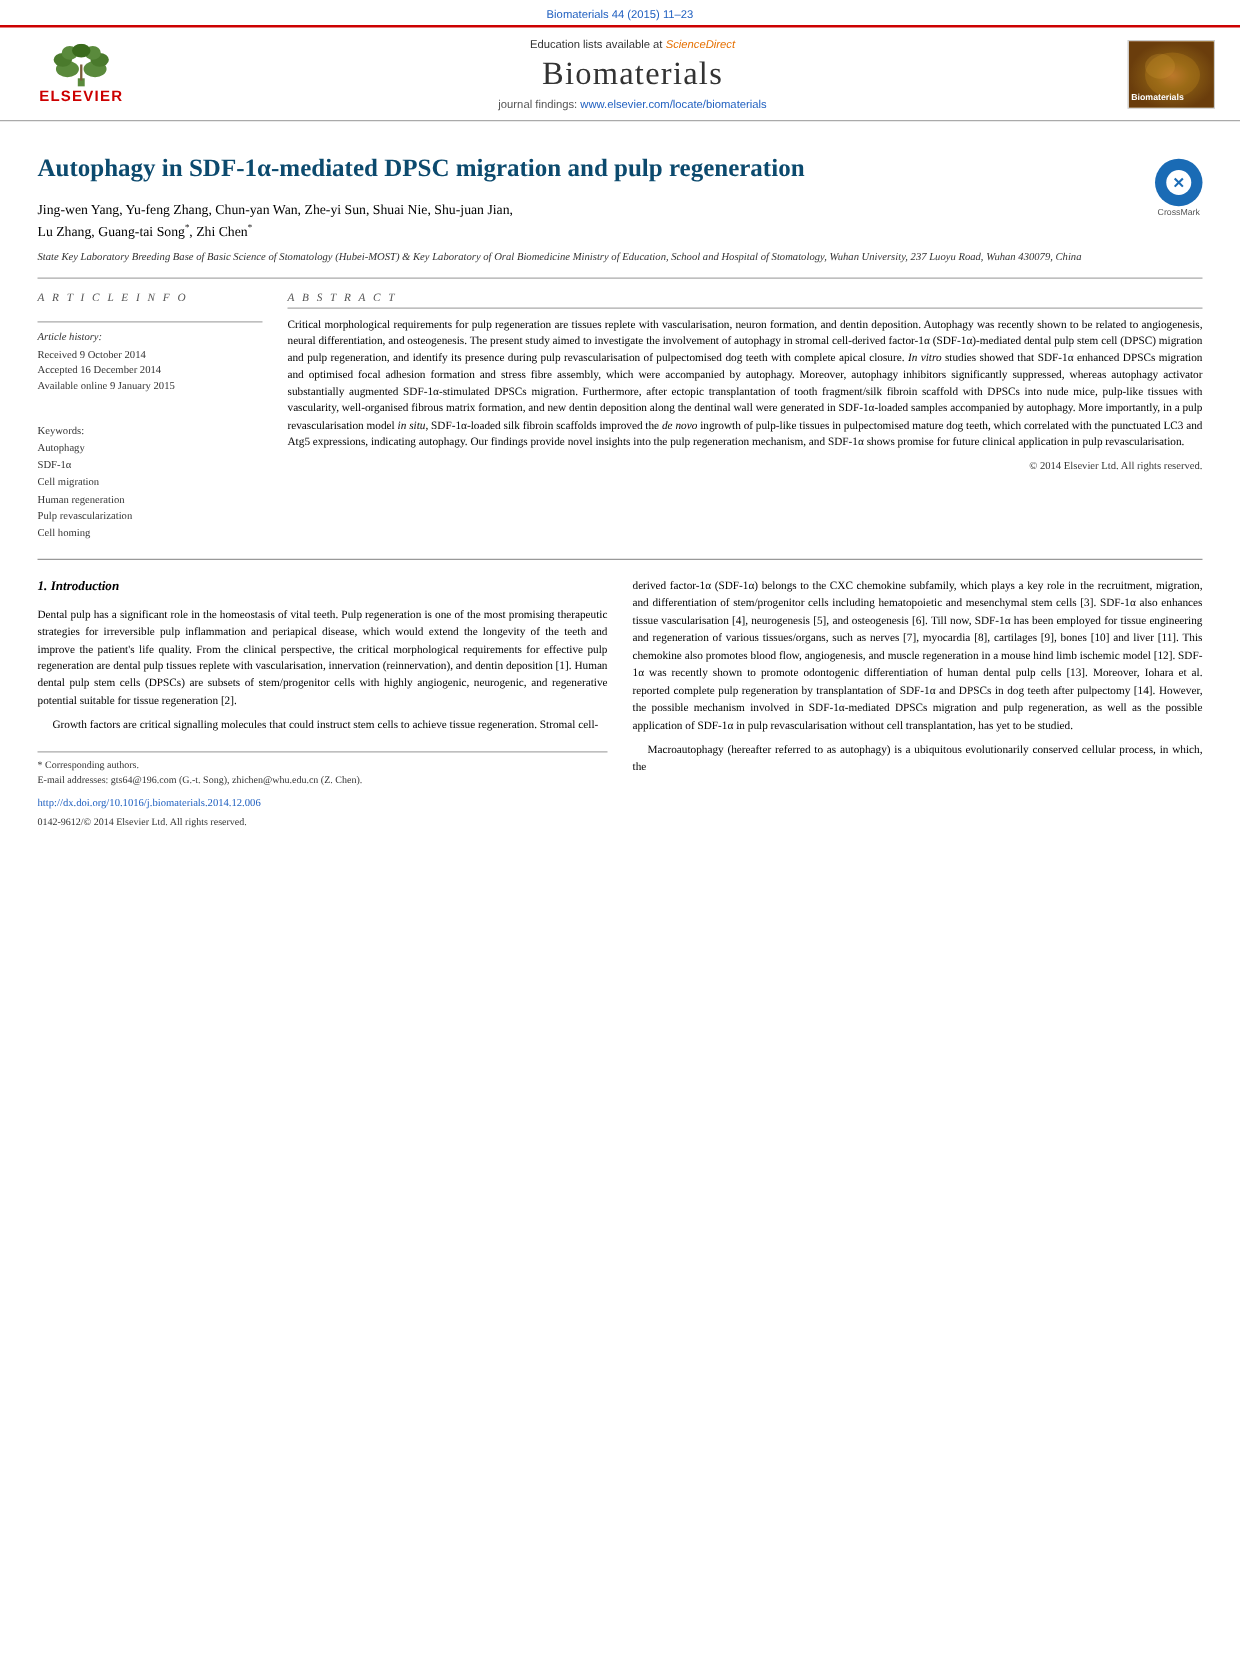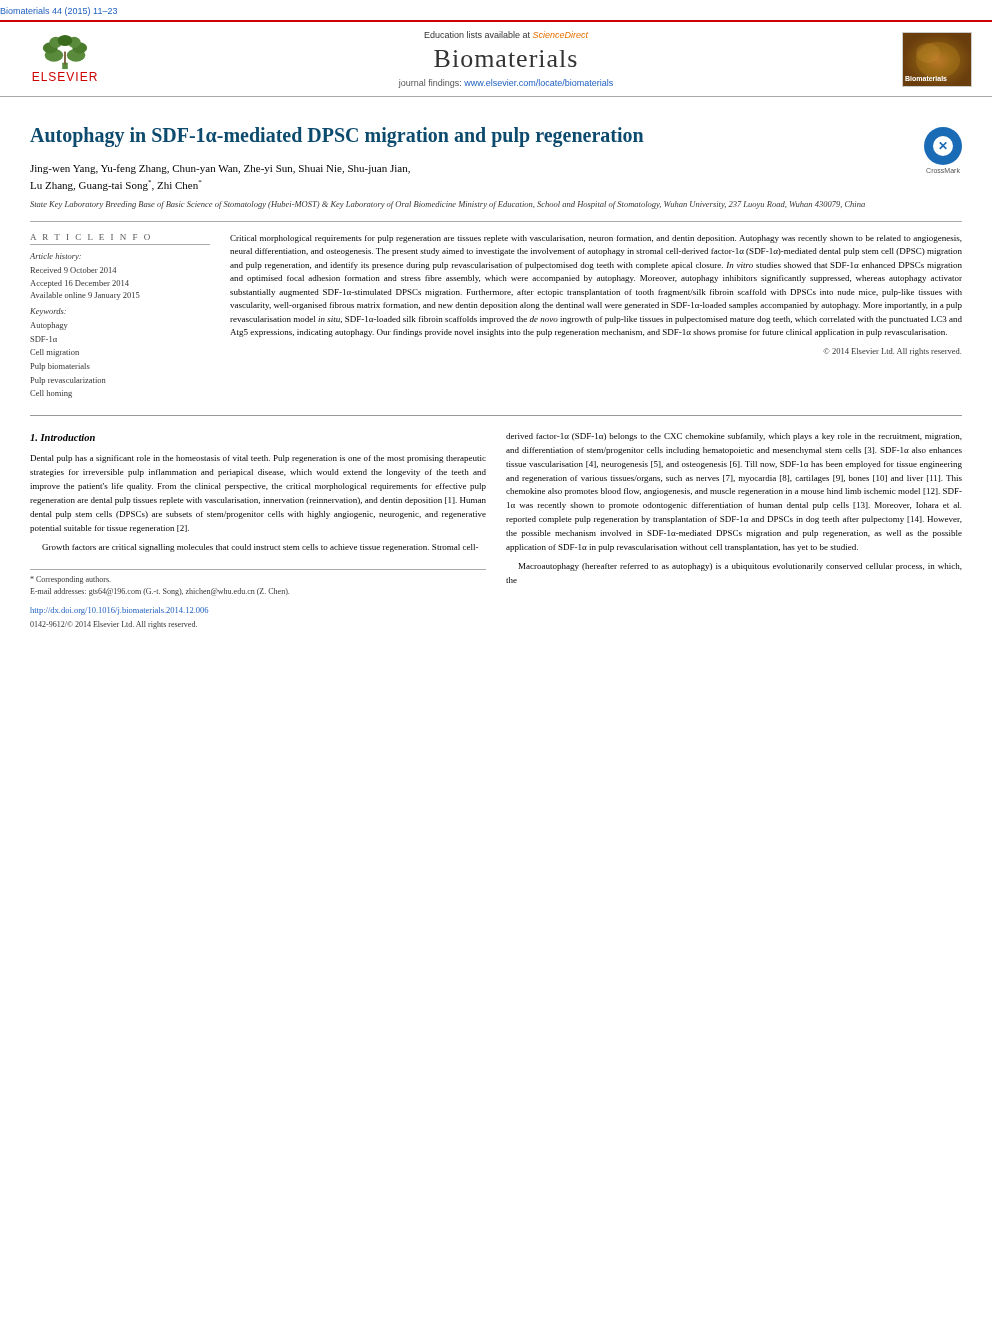--- a/index.html
+++ b/index.html
@@ -6,20 +6,21 @@
     body {
       background: #fff;
       font-family: "Times New Roman", Times, serif;
       font-size: 10px;
       color: #000;
       width: 992px;
       min-height: 1323px;
     }
 
     .top-citation {
+      text-align: center;
       font-size: 9px;
       color: #2060c0;
       padding: 6px 0 4px;
       font-family: Arial, sans-serif;
     }
 
     .header-bar {
       border-top: 2px solid #c00;
       border-bottom: 1px solid #aaa;
       display: flex;
@@ -159,46 +160,46 @@
       margin-top: 10px;
     }
 
     .article-info {
       width: 180px;
       flex-shrink: 0;
     }
 
     .article-info-title {
       font-size: 9px;
+      font-style: italic;
       letter-spacing: 2px;
       text-transform: uppercase;
       color: #555;
       border-bottom: 1px solid #aaa;
-      padding-bottom: 2px;
+      padding-bottom: 14px;
       margin-bottom: 6px;
     }
 
     .article-history-title {
       font-size: 8.5px;
       font-style: italic;
       color: #333;
       margin-bottom: 3px;
     }
 
     .article-history-item {
       font-size: 8.5px;
       color: #333;
       line-height: 1.5;
     }
 
     .keywords-title {
       font-size: 8.5px;
-      font-style: italic;
-      color: #333;
-      margin-top: 4px;
+      color: #333;
+      margin-top: 24px;
       margin-bottom: 3px;
     }
 
     .keyword-item {
       font-size: 8.5px;
       color: #333;
       line-height: 1.6;
     }
 
     .abstract-section {
@@ -313,21 +314,21 @@
       width: 90px;
     }
 
     .elsevier-tree {
       width: 60px;
       height: 35px;
     }
 
     .elsevier-name {
       font-size: 12px;
-      font-weight: normal;
+      font-weight: bold;
       color: #c00;
       font-family: Arial, sans-serif;
       letter-spacing: 1px;
     }
   </style>
 </head>
 <body>
 
 <div class="top-citation">Biomaterials 44 (2015) 11–23</div>
 
@@ -417,27 +418,28 @@
       <div class="article-history-title">Article history:</div>
       <div class="article-history-item">Received 9 October 2014</div>
       <div class="article-history-item">Accepted 16 December 2014</div>
       <div class="article-history-item">Available online 9 January 2015</div>
 
       <div class="keywords-title">Keywords:</div>
       <div>
         <div class="keyword-item">Autophagy</div>
         <div class="keyword-item">SDF-1α</div>
         <div class="keyword-item">Cell migration</div>
-        <div class="keyword-item">Pulp biomaterials</div>
+        <div class="keyword-item">Human regeneration</div>
         <div class="keyword-item">Pulp revascularization</div>
         <div class="keyword-item">Cell homing</div>
       </div>
     </div>
 
     <div class="abstract-section">
+      <div class="abstract-title">A B S T R A C T</div>
       <div class="abstract-text">
         <p>Critical morphological requirements for pulp regeneration are tissues replete with vascularisation, neuron formation, and dentin deposition. Autophagy was recently shown to be related to angiogenesis, neural differentiation, and osteogenesis. The present study aimed to investigate the involvement of autophagy in stromal cell-derived factor-1α (SDF-1α)-mediated dental pulp stem cell (DPSC) migration and pulp regeneration, and identify its presence during pulp revascularisation of pulpectomised dog teeth with complete apical closure. <span class="italic">In vitro</span> studies showed that SDF-1α enhanced DPSCs migration and optimised focal adhesion formation and stress fibre assembly, which were accompanied by autophagy. Moreover, autophagy inhibitors significantly suppressed, whereas autophagy activator substantially augmented SDF-1α-stimulated DPSCs migration. Furthermore, after ectopic transplantation of tooth fragment/silk fibroin scaffold with DPSCs into nude mice, pulp-like tissues with vascularity, well-organised fibrous matrix formation, and new dentin deposition along the dentinal wall were generated in SDF-1α-loaded samples accompanied by autophagy. More importantly, in a pulp revascularisation model <span class="italic">in situ</span>, SDF-1α-loaded silk fibroin scaffolds improved the <span class="italic">de novo</span> ingrowth of pulp-like tissues in pulpectomised mature dog teeth, which correlated with the punctuated LC3 and Atg5 expressions, indicating autophagy. Our findings provide novel insights into the pulp regeneration mechanism, and SDF-1α shows promise for future clinical application in pulp revascularisation.</p>
       </div>
       <div class="copyright">© 2014 Elsevier Ltd. All rights reserved.</div>
     </div>
   </div>
 
   <hr class="section-divider">
 
   <div class="body-two-col">

